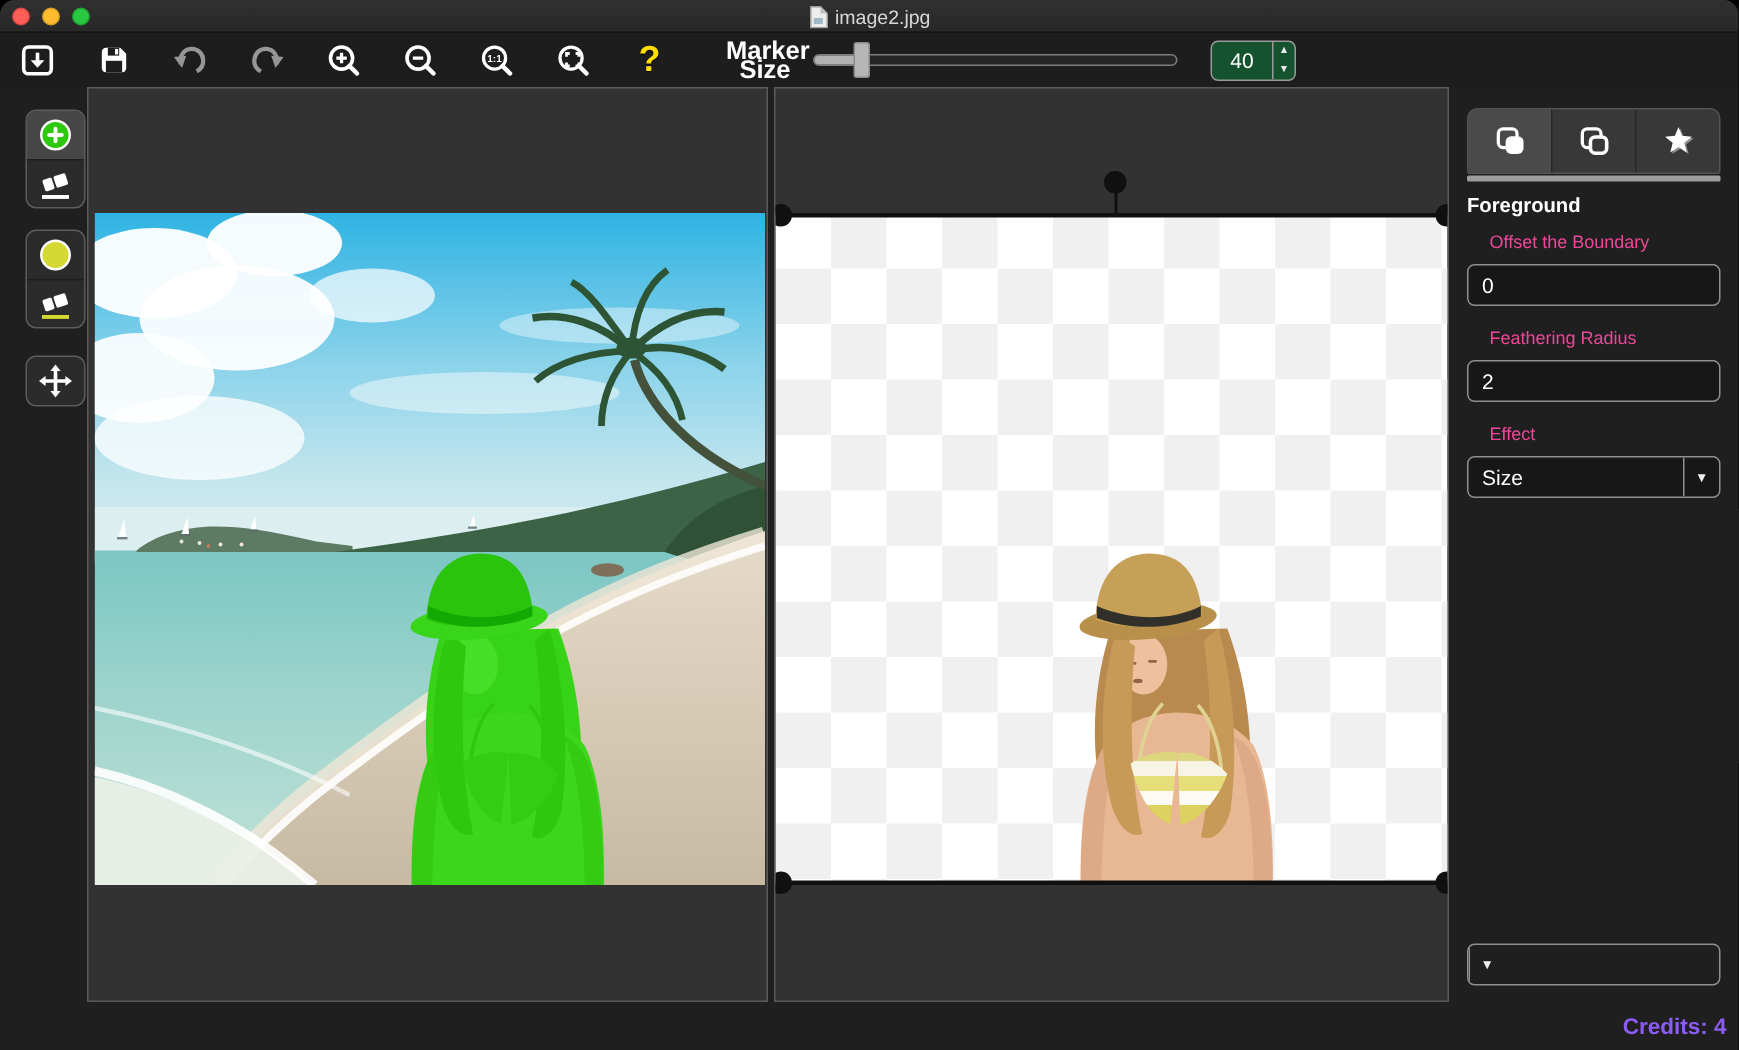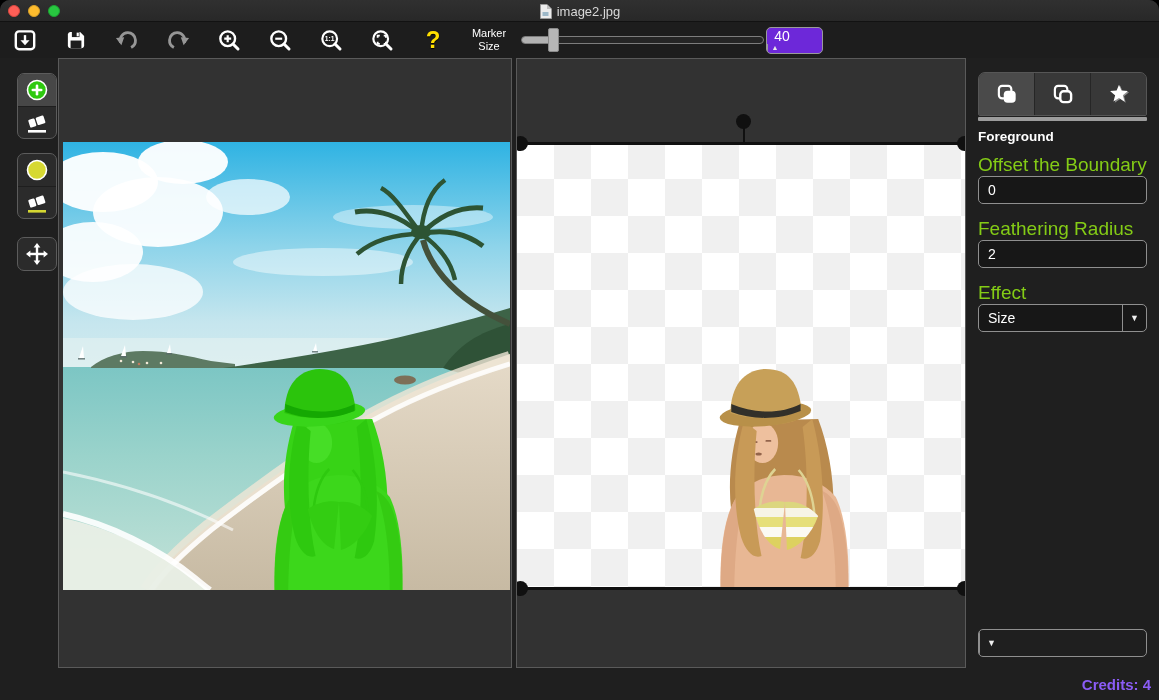--- a/index.html
+++ b/index.html
@@ -20,31 +20,31 @@
                 color:#d8d8d8; font-size:13px; }
 
   
   .toolbar { position:relative; height:36px; background:#1d1d1d; display:flex;
              align-items:center; padding-left:4px; }
   .tb-btn { width:42px; height:32px; margin-right:9px; display:flex; align-items:center;
             justify-content:center; background:transparent; border:none; cursor:default; }
   .tb-btn svg { width:26px; height:26px; }
   .help-glyph { font-size:24px; font-weight:bold; color:var(--help-yellow,#ffdf00);
                 line-height:26px; text-shadow:0 1px 1px #000; }
-  .marker-label { margin-left:0; width:52px; text-align:center; color:#fff;
-                  font-size:11px; font-weight:normal; line-height:13px; }
+  .marker-label { margin-left:21px; width:52px; text-align:center; color:#fff;
+                  font-size:17px; font-weight:bold; line-height:13px; }
   .slider { position:relative; margin-left:6px; width:243px; height:24px; }
   .slider-track { position:absolute; left:0; right:0; top:8px; height:8px;
                   border:1px solid #7d7d7d; border-radius:4px; background:#252525; }
   .slider-fill { position:absolute; left:1px; top:9px; height:6px; width:13%;
                  background:#b2b2b2; border-radius:3px 0 0 3px; }
   .slider-thumb { position:absolute; top:0; left:calc(13% - 5px); width:11px; height:24px;
                   background:#b6b6b6; border:1px solid #8a8a8a; border-radius:2px; }
-  .numbox { margin-left:2px; display:flex; width:57px; height:27px;
-            border:1.5px solid #9a9a9a; border-radius:5px; background:#6d28d9; overflow:hidden;flex-direction:column; }
+  .numbox { margin-left:22px; display:flex; width:57px; height:27px;
+            border:1.5px solid #9a9a9a; border-radius:5px; background:#14532d; overflow:hidden; }
   .numbox input { flex:1; width:30px; background:transparent; border:none; color:#fff;
                   font-size:14px; text-align:center; font-family:"Liberation Sans",sans-serif; }
   .spin { width:15px; border-left:1.5px solid #9a9a9a; display:flex; flex-direction:column; }
   .spin span { flex:1; display:flex; align-items:center; justify-content:center;
                font-size:7px; color:#e8e8e8; line-height:1; }
 
   
   .content { position:relative; height:642px; background:#1f1f1f; }
 
   
@@ -88,21 +88,21 @@
           background:#383838; }
   .tab { flex:1; display:flex; align-items:center; justify-content:center;
          background:#383838; border:none; cursor:default; }
   .tab + .tab { border-left:1px solid #262626; }
   .tab.selected { background:#4a4a4a; }
   .tab svg { width:26px; height:26px; }
   .tabs-underline { position:absolute; left:12px; top:59px; width:169px; height:4px;
                     background:#9c9c9c; border-radius:1px; }
   .section-title { position:absolute; left:12px; top:71px; color:#fff; font-size:13.5px;
                    font-weight:bold; }
-  .field-label { position:absolute; left:12px; color:#84cc16; font-size:19px; }
+  .field-label { position:absolute; left:27px; color:#ec4899; font-size:12px; }
   .lbl-offset { top:96px; } .lbl-feather { top:160px; } .lbl-effect { top:224px; }
   .spinbox { position:absolute; left:12px; width:169px; height:28px; display:flex;
              border:1.5px solid #8f8f8f; border-radius:5px; background:#171717; overflow:hidden; }
   .sb1 { top:118px; } .sb2 { top:182px; }
   .spinbox input { flex:1; background:transparent; border:none; color:#fff; font-size:14px;
                    padding-left:9px; font-family:"Liberation Sans",sans-serif; }
   .dropdown { position:absolute; left:12px; top:246px; width:169px; height:28px; display:flex;
               border:1.5px solid #8f8f8f; border-radius:5px; background:#171717;
               align-items:stretch; overflow:hidden; }
   .dropdown .dd-text { flex:1; display:flex; align-items:center; padding-left:9px;

